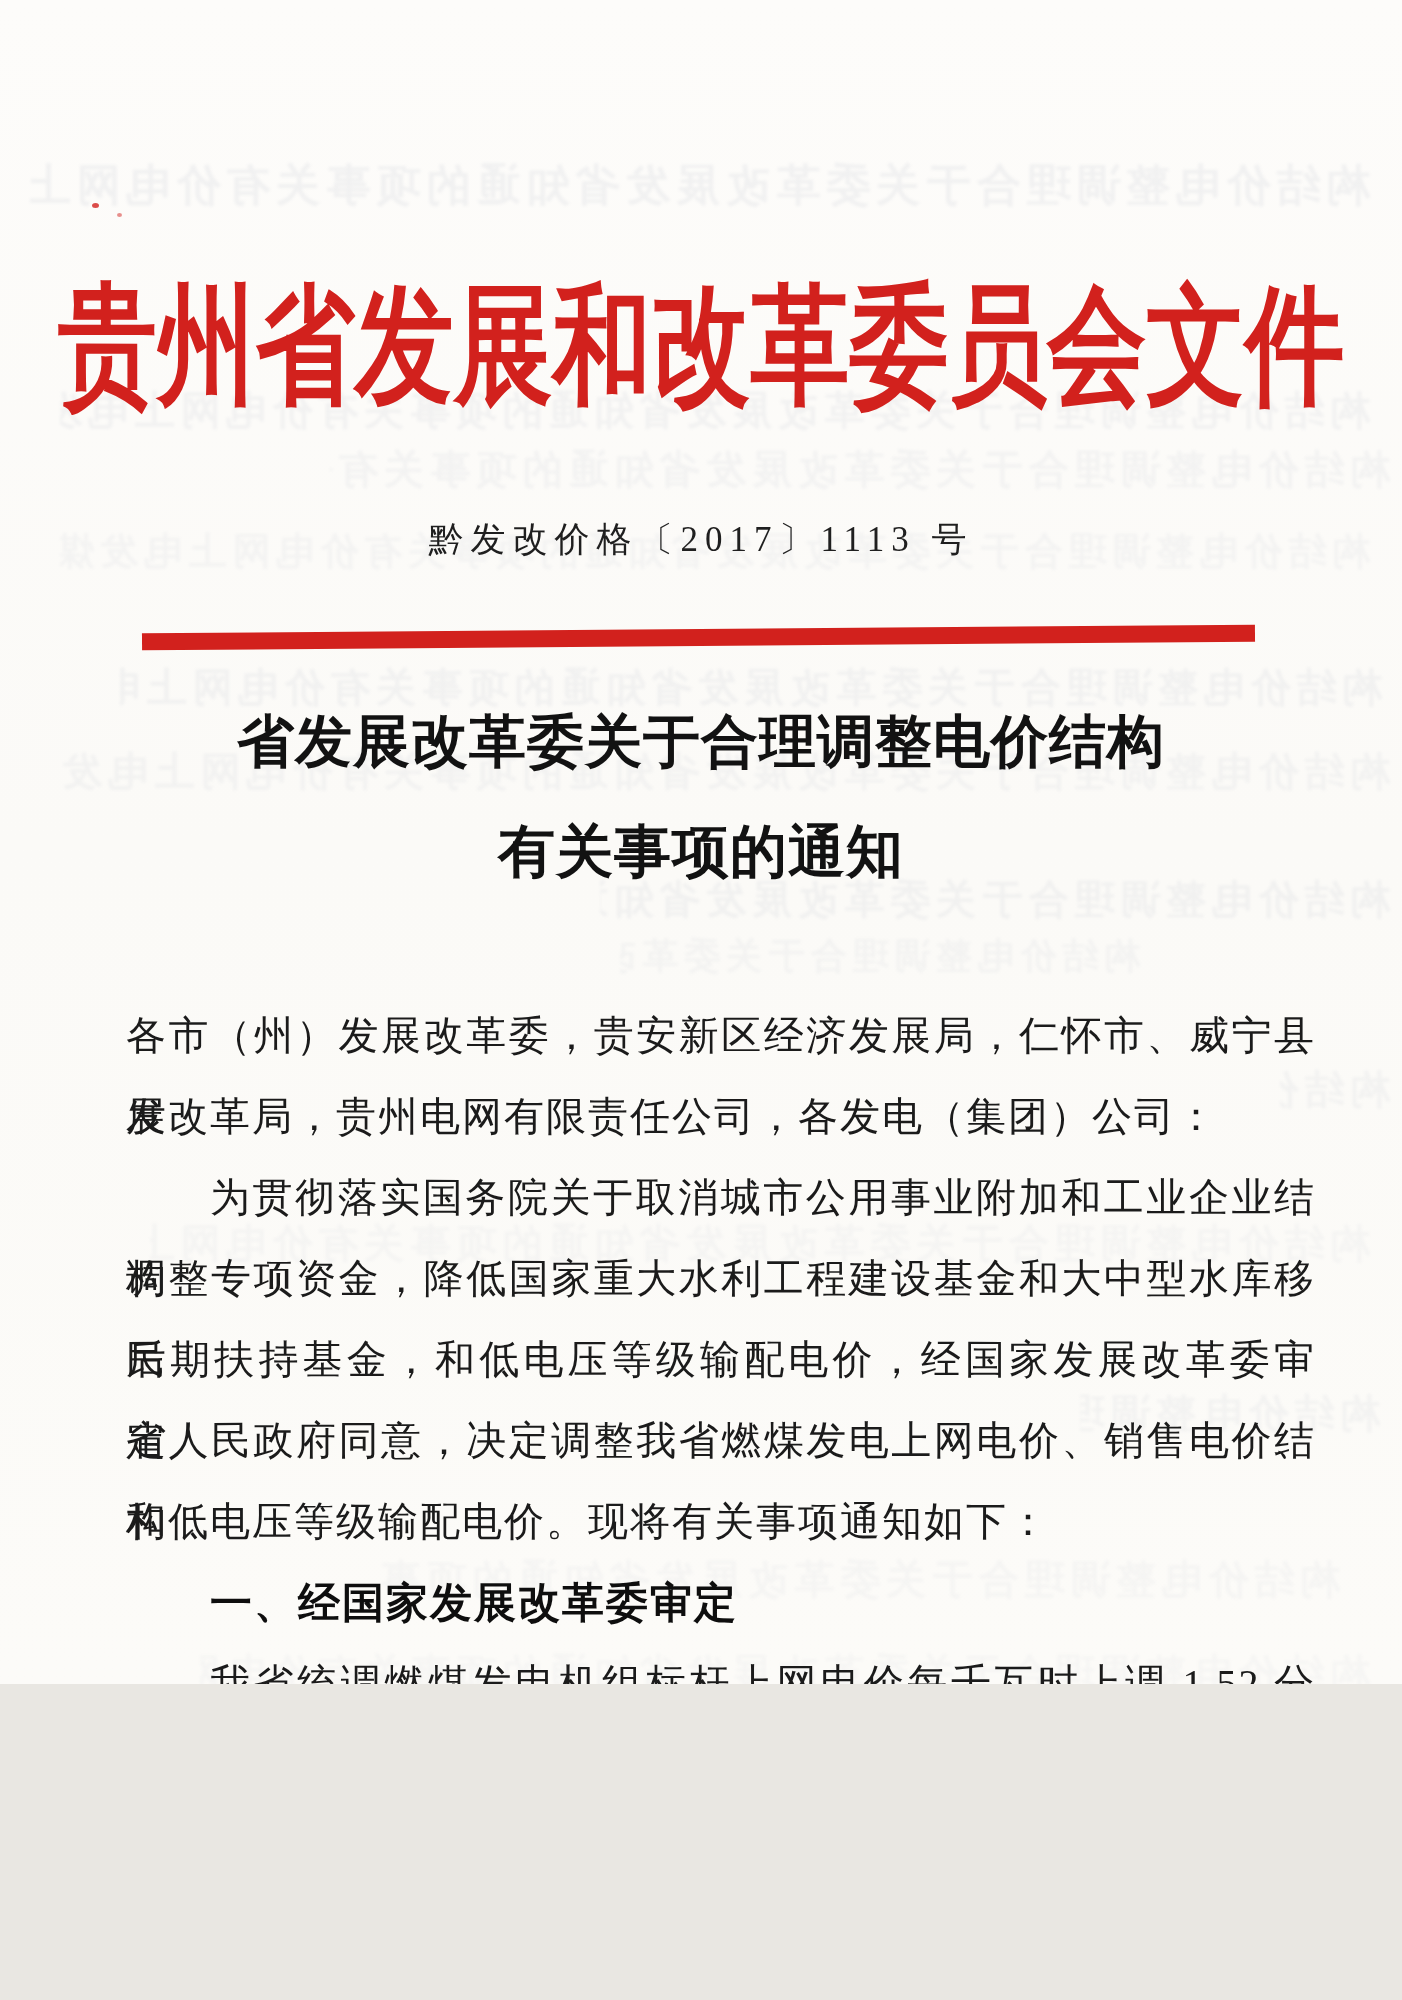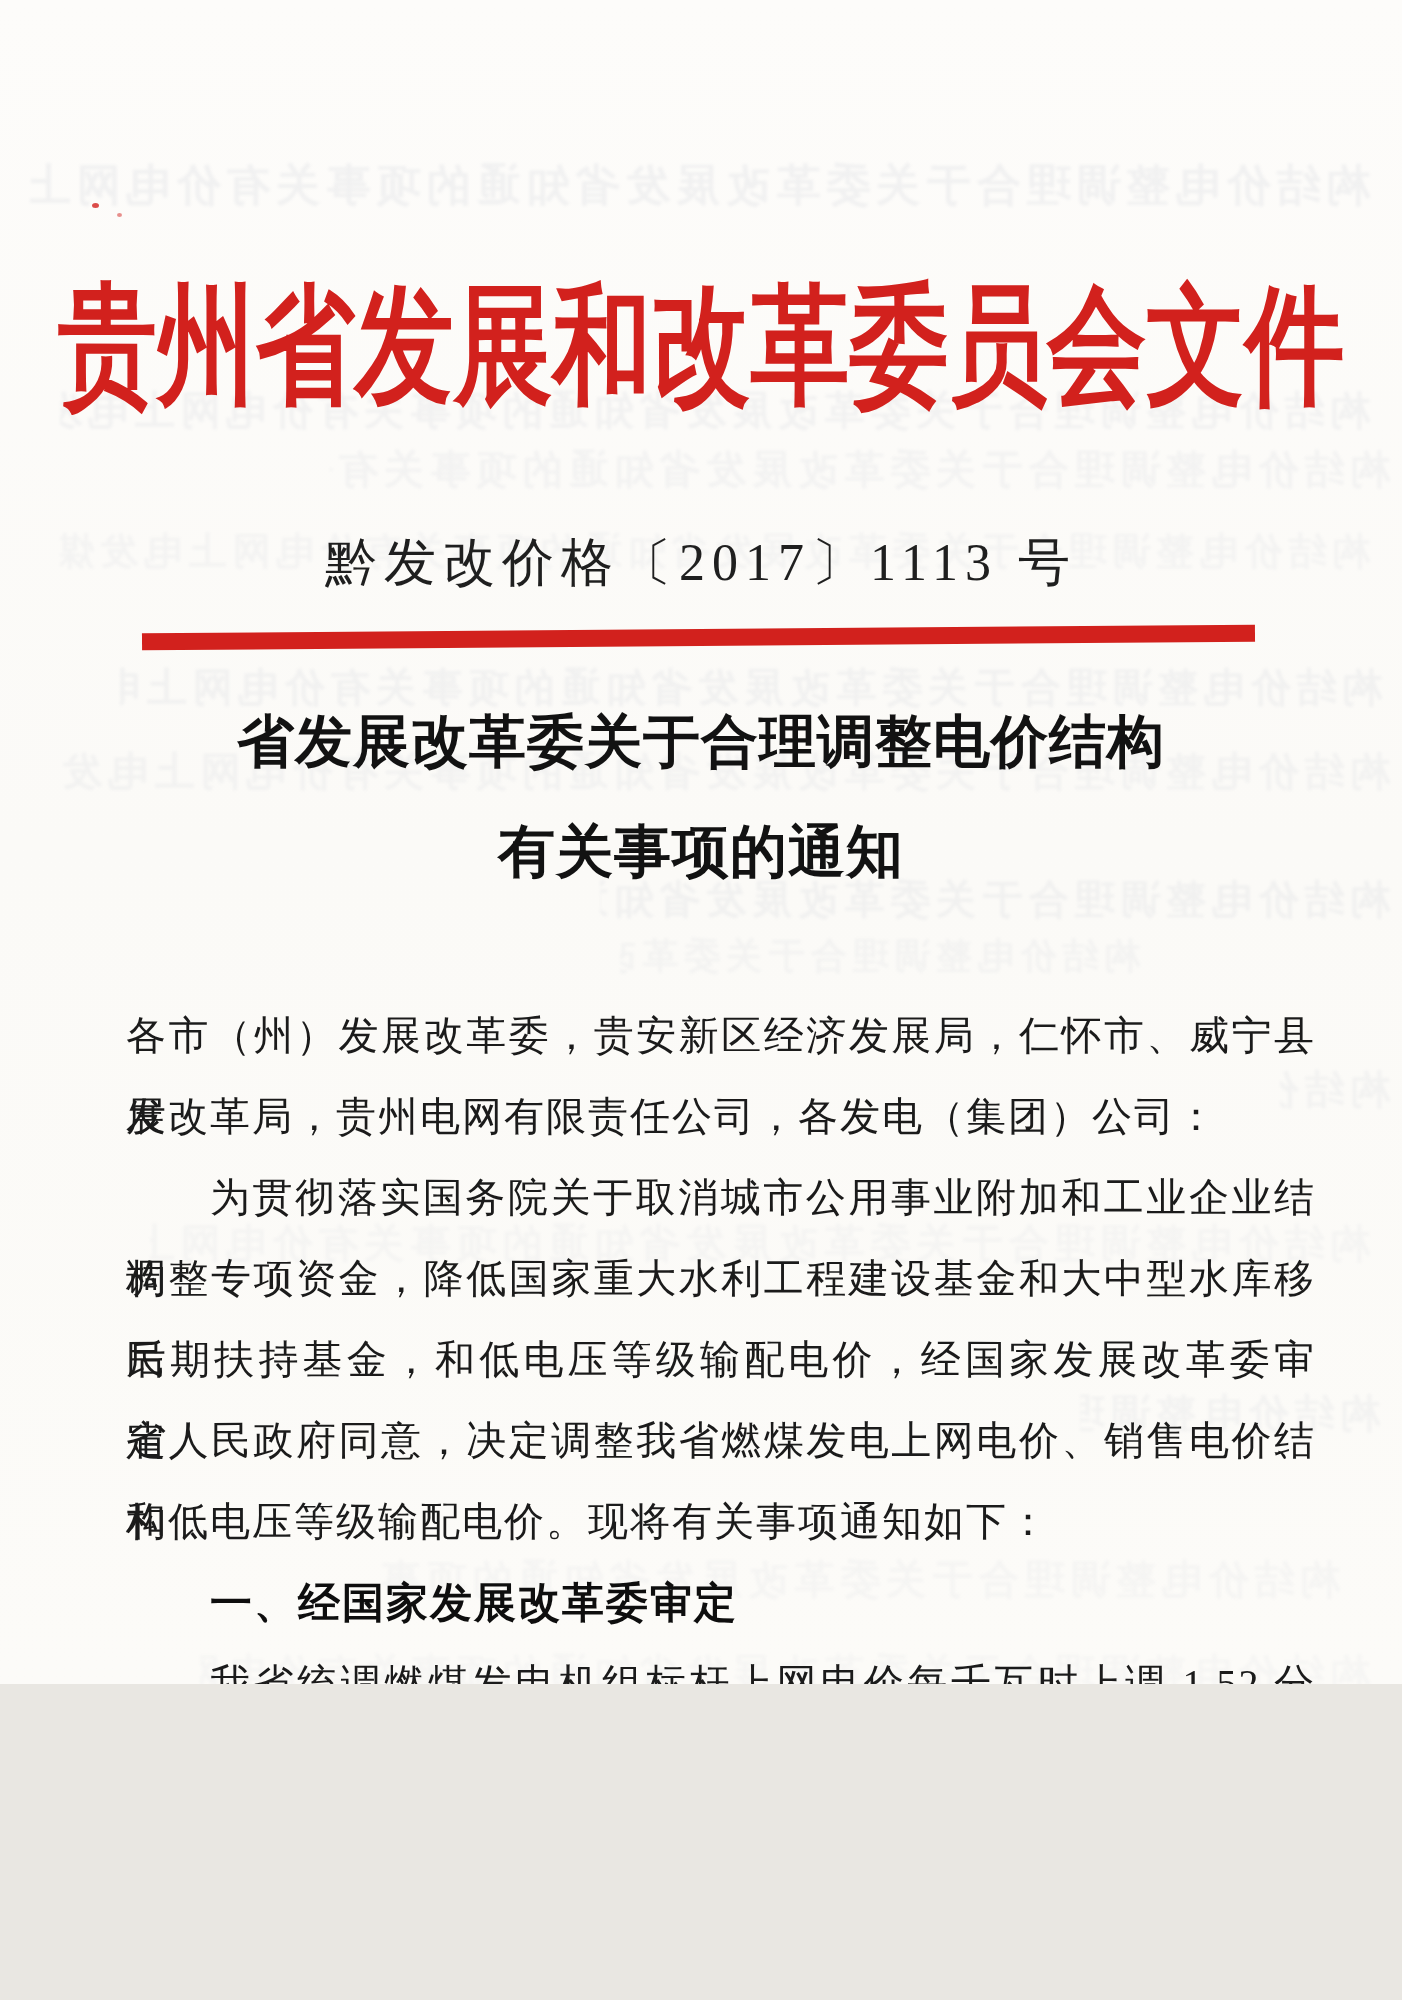--- a/index.html
+++ b/index.html
@@ -33,23 +33,23 @@
     font-size: 102px;
     font-weight: 900;
     line-height: 102px;
     color: var(--red, #d2211d);
     transform: scale(0.97, 1.27);
     transform-origin: top center;
     white-space: nowrap;
   }
   .doc-number {
     position: absolute;
-    top: 528px; left: 0; width: 100%;
+    top: 516px; left: 0; width: 100%;
     text-align: center;
-    font-size: 52px;
+    font-size: 35px;
     letter-spacing: 7px;
     color: #1f1f1f;
   }
   .red-rule {
     position: absolute;
     top: 629px; left: 142px;
     width: 1113px; height: 17px;
     background: var(--red, #d2211d);
     transform: rotate(-0.45deg);
   }

